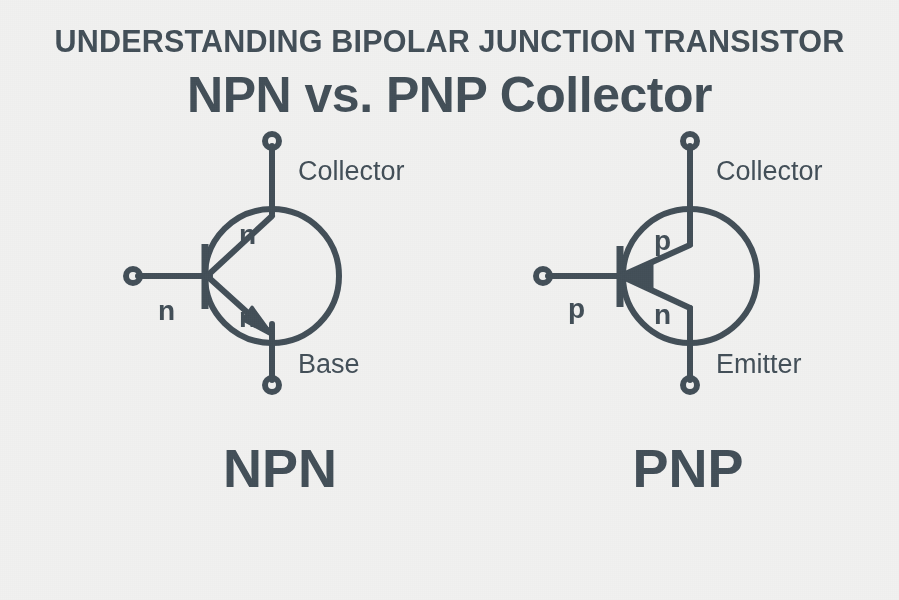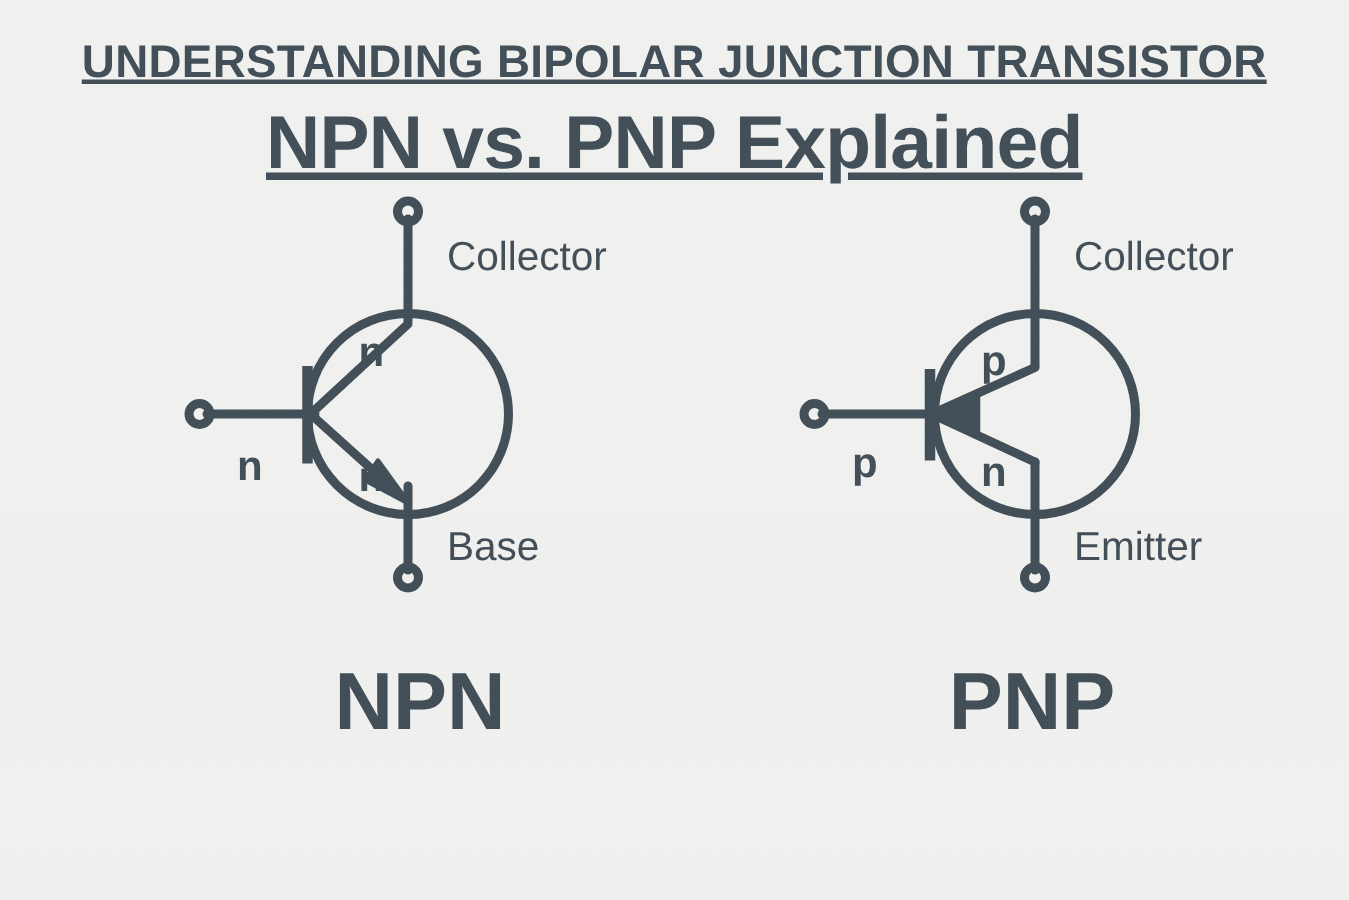--- a/index.html
+++ b/index.html
@@ -31,21 +31,20 @@
     background-image:
       repeating-linear-gradient(0deg, rgba(0,0,0,.012) 0 1px, rgba(255,255,255,.012) 1px 2px),
       repeating-linear-gradient(90deg, rgba(0,0,0,.010) 0 1px, rgba(255,255,255,.010) 1px 2px);
   }
   .headings {
     position: absolute;
     top: 0;
     left: 0;
     width: 899px;
     text-align: center;
-    text-decoration: underline;
   }
   #title-kicker {
     margin: 0;
     padding-top: 25px;
     font-size: 30.5px;
     font-weight: 700;
     letter-spacing: 0.2px;
     line-height: 1.05;
     color: #434f58;
     white-space: nowrap;
@@ -123,21 +122,21 @@
     font-weight: 700;
   }
 </style>
 </head>
 <body>
 
 <div id="canvas">
 
   <div class="headings">
     <h1 id="title-kicker">UNDERSTANDING BIPOLAR JUNCTION TRANSISTOR</h1>
-    <h2 id="title-main">NPN vs. PNP Explained</h2>
+    <h2 id="title-main">NPN vs. PNP Collector</h2>
   </div>
 
   <div class="symbol-wrap" id="npn-symbol-wrap">
     <svg width="360" height="290" viewBox="0 0 360 290">
 
       <line class="wire" x1="162" y1="22" x2="162" y2="90"></line>
 
       <line class="wire" x1="162" y1="200" x2="162" y2="256"></line>
 
       <line class="wire" x1="28" y1="152" x2="95" y2="152"></line>

